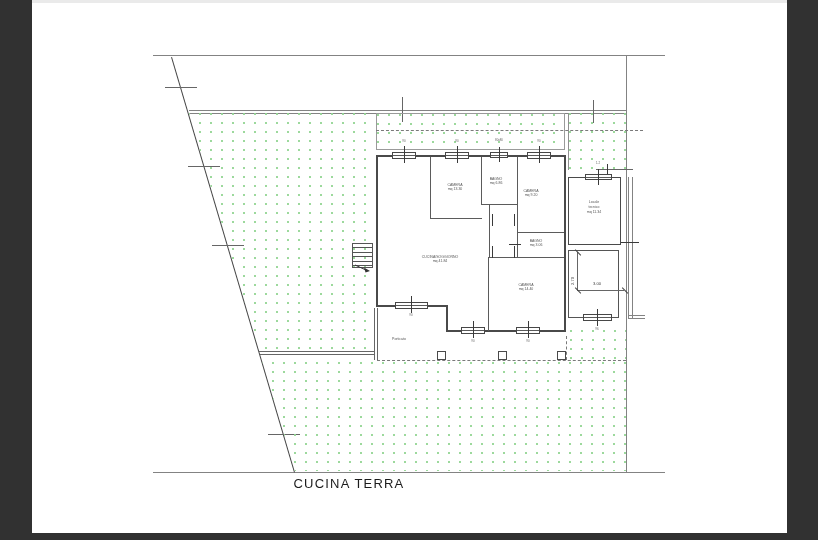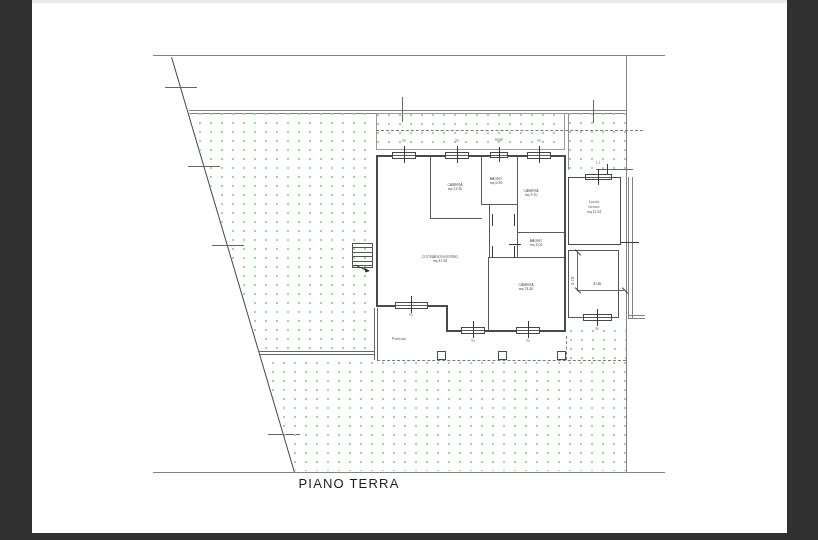--- a/index.html
+++ b/index.html
@@ -171,15 +171,15 @@
 
     <div class="lbl" style="left:455px;top:187px;"><span>CAMERA</span><br><span>mq 13.30</span></div>
     <div class="lbl" style="left:496px;top:181px;"><span>BAGNO</span><br><span>mq 6.86</span></div>
     <div class="lbl" style="left:531px;top:193px;"><span>CAMERA</span><br><span>mq 9.20</span></div>
     <div class="lbl" style="left:594px;top:207px;"><span>Locale</span><br><span>tecnico</span><br><span>mq 11.34</span></div>
     <div class="lbl" style="left:536px;top:243px;"><span>BAGNO</span><br><span>mq 3.06</span></div>
     <div class="lbl" style="left:440px;top:259px;"><span>CUCINA/SOGGIORNO</span><br><span>mq 41.84</span></div>
     <div class="lbl" style="left:526px;top:287px;"><span>CAMERA</span><br><span>mq 14.40</span></div>
     <div class="lbl" style="left:399px;top:339px;"><span>Porticato</span></div>
 
-    <div class="title">PIANO TERRA</div>
+    <div class="title">CUCINA TERRA</div>
   </div>
 </div>
 
 </body></html>

